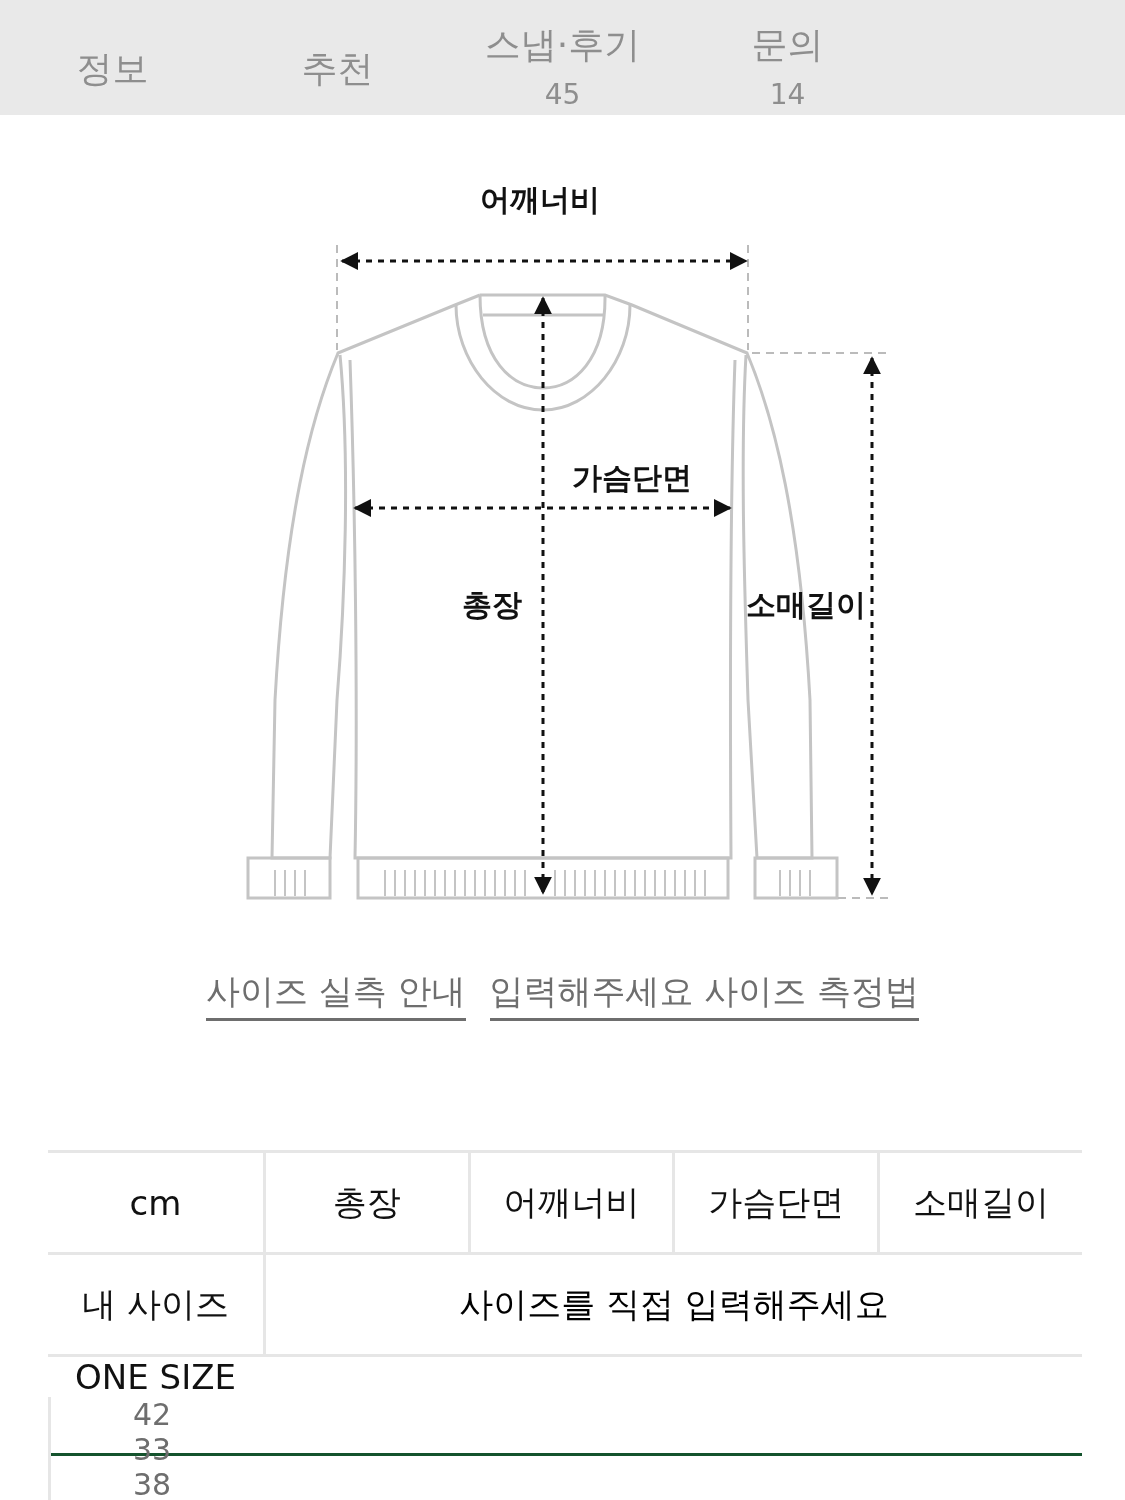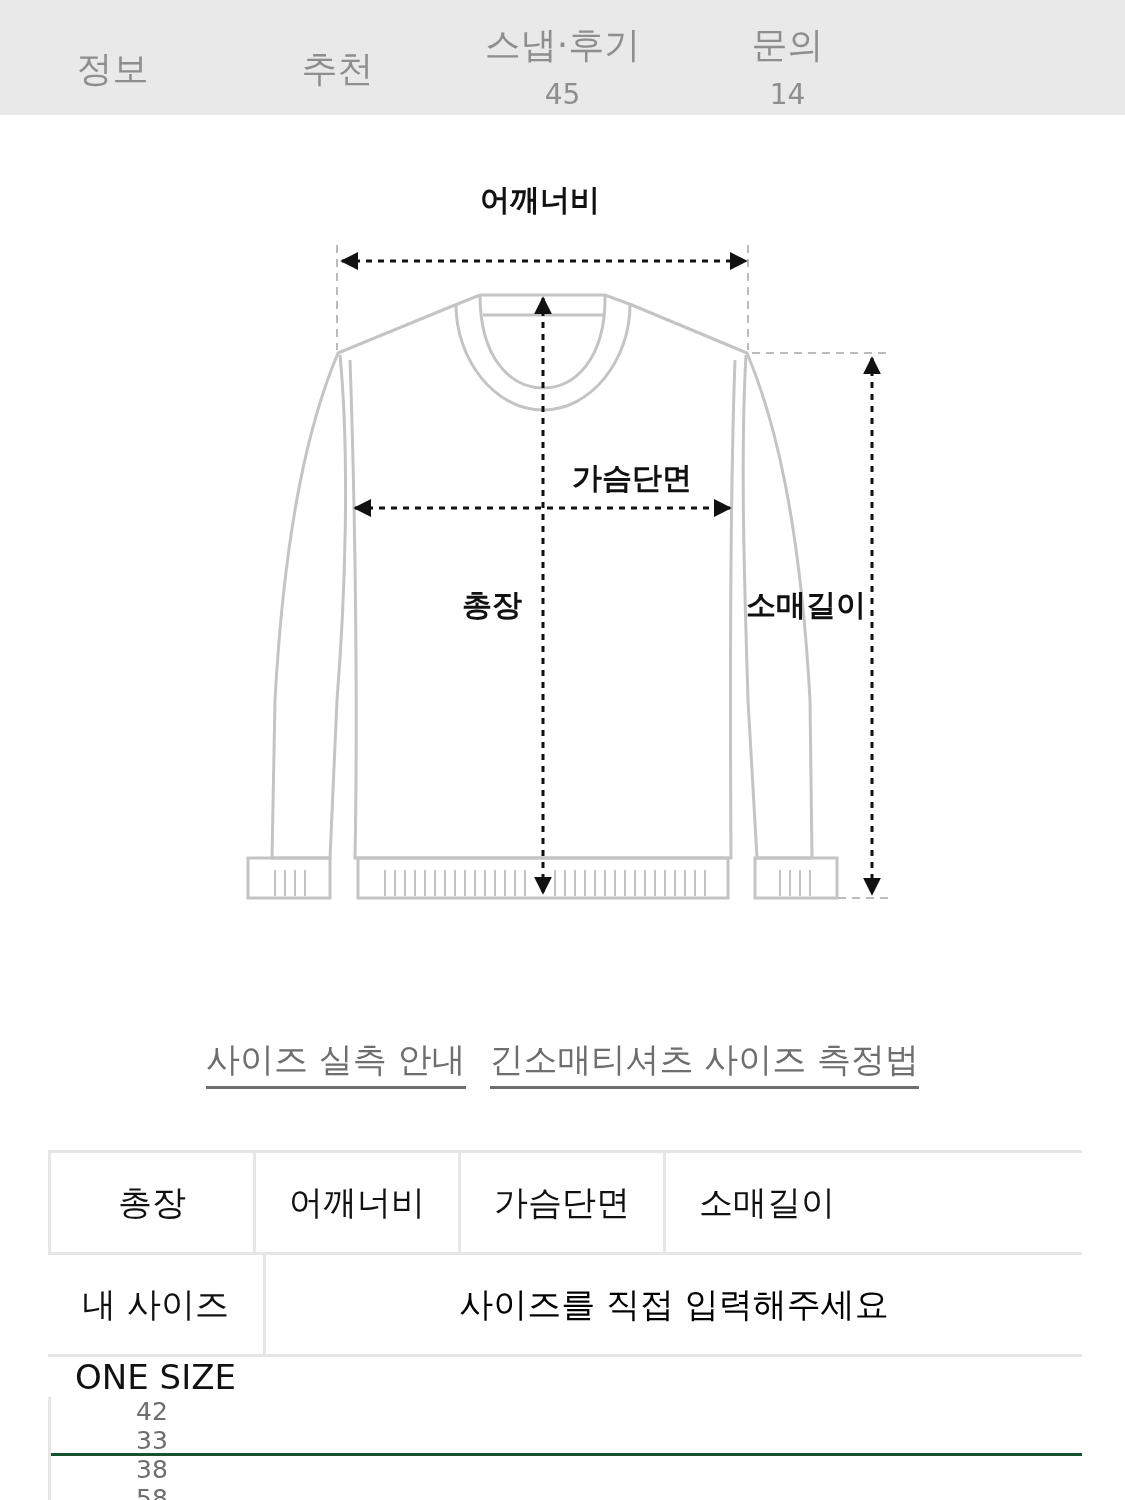--- a/index.html
+++ b/index.html
@@ -4,31 +4,31 @@
 <style>
   * { box-sizing: border-box; margin: 0; padding: 0; }
   body { width: 1125px; height: 1500px; background: #ffffff; font-family: "DejaVu Sans", "Liberation Sans", sans-serif; position: relative; overflow: hidden; }
   .tabs { position: absolute; top: 0; left: 0; width: 1125px; height: 115px; display: flex; background: #e9e9e9; }
   .tab { width: 225px; height: 137px; display: flex; flex-direction: column; align-items: center; justify-content: center; color: #8e8e8e; cursor: pointer; }
   .tab .lbl { font-size: 36px; line-height: 40px; }
   .tab .cnt { font-size: 28px; line-height: 36px; margin-top: 12px; }
   .tab.active { background: #ffffff; color: #111111; }
   .tab.active .lbl { font-weight: bold; }
   .diagram { position: absolute; top: 160px; left: 0; width: 1125px; height: 780px; }
-  .links { position: absolute; top: 1038px; left: 0; width: 1125px; display: flex; justify-content: center; gap: 24px; }
+  .links { position: absolute; top: 970px; left: 0; width: 1125px; display: flex; justify-content: center; gap: 24px; }
   .links a { font-size: 34px; color: #6e6e6e; text-decoration: none; border-bottom: 3px solid #6e6e6e; padding-bottom: 6px; line-height: 42px; cursor: pointer; }
   .tbl { position: absolute; top: 1150px; left: 48px; width: 1034px; }
   .row { display: flex; height: 102px; border-top: 3px solid #e6e6e6; }
   .row:last-child { border-bottom: 3px solid #14532d; flex-direction: column; }
   .cell { display: flex; align-items: center; justify-content: center; font-size: 34px; color: #6e6e6e; border-left: 3px solid #e6e6e6; }
   .cell.head { width: 215px; border-left: none; color: #111; }
   .cell.col { width: 205px; }
   .row.hdr .cell.col { color: #111; }
   .cell.span { flex: 1; color: #000000; }
-  .row.vals .cell.col { color: #6e6e6e; font-size: 25px; }
+  .row.vals .cell.col { color: #6e6e6e; font-size: 30px; }
 </style>
 </head>
 <body>
 
 <div class="tabs">
   <div class="tab">
     <span class="lbl">정보</span>
   </div>
   <div class="tab">
     <span class="lbl">추천</span>
@@ -120,25 +120,26 @@
     </g>
   </svg>
   <div style="position:absolute;left:480px;top:20px;font-size:30px;font-weight:bold;color:#111;">어깨너비</div>
   <div style="position:absolute;left:572px;top:298px;font-size:30px;font-weight:bold;color:#111;">가슴단면</div>
   <div style="position:absolute;left:462px;top:425px;font-size:30px;font-weight:bold;color:#111;">총장</div>
   <div style="position:absolute;left:746px;top:425px;font-size:30px;font-weight:bold;color:#111;">소매길이</div>
 </div>
 
 <div class="links">
   <a>사이즈 실측 안내</a>
-  <a>긴소매티셔츠 사이즈 측정법</a>
+  <a>입력해주세요 사이즈 측정법</a>
 </div>
 
 <div class="tbl">
   <div class="row hdr">
+    <div class="cell head">cm</div>
     <div class="cell col">총장</div>
     <div class="cell col">어깨너비</div>
     <div class="cell col">가슴단면</div>
     <div class="cell col">소매길이</div>
   </div>
   <div class="row">
     <div class="cell head">내 사이즈</div>
     <div class="cell span">사이즈를 직접 입력해주세요</div>
   </div>
   <div class="row vals">

